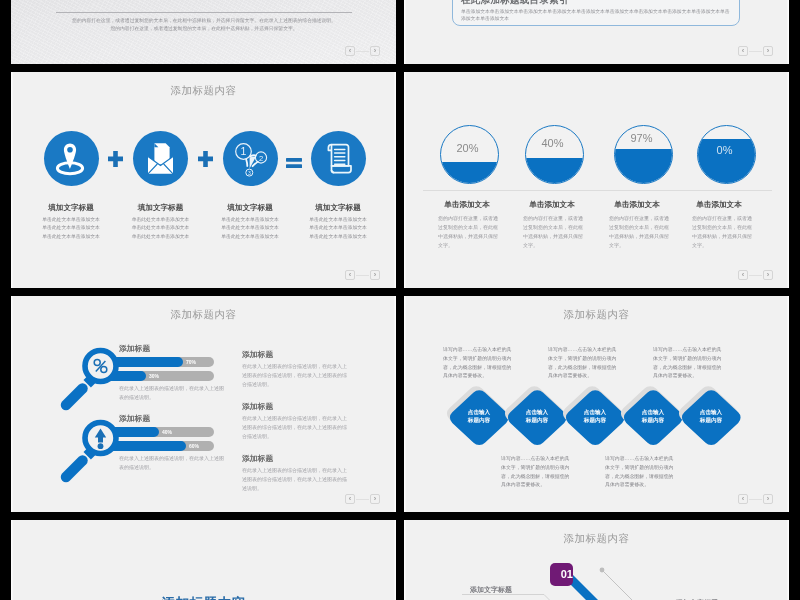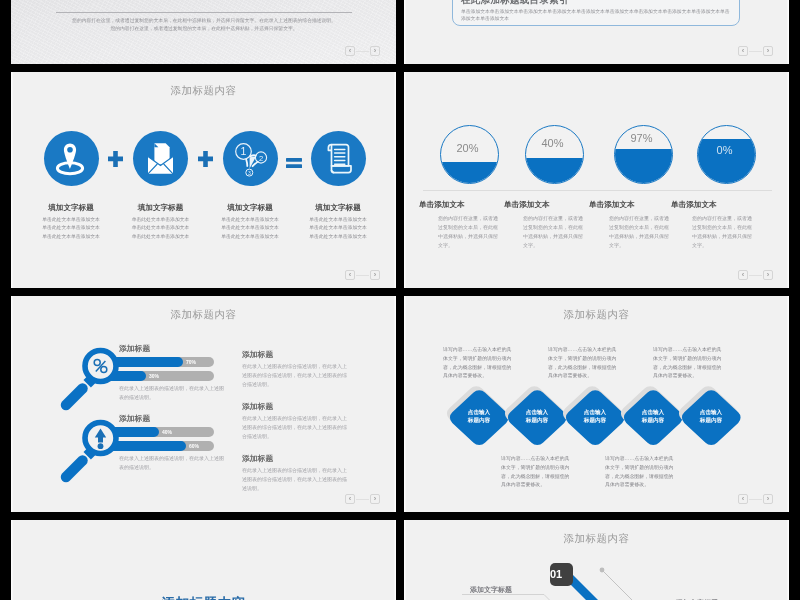--- a/index.html
+++ b/index.html
@@ -46,40 +46,40 @@
   .op{position:absolute;}
   .itit{position:absolute;width:96px;text-align:center;color:#4d4d4d;font-size:7.6px;font-weight:bold;}
   .ibody{position:absolute;width:110px;text-align:center;color:#8c8c91;font-size:4.8px;line-height:8.3px;}
 
   
   .pcirc{position:absolute;width:57px;height:57px;border-radius:50%;border:1.7px solid #1a79c4;background:#f2f2f2;overflow:hidden;}
   .pfill{position:absolute;left:-2px;right:-2px;bottom:-2px;background:#0a71c2;}
   .plab{position:absolute;width:59px;text-align:center;font-size:11px;color:#8a8a8a;}
   .plab.on{color:#cfe2f2;}
   .hr4{position:absolute;left:19px;top:118px;width:349px;height:1px;background:#dcdcdc;}
-  .ptit{position:absolute;width:96px;text-align:left;color:#4d4d4d;font-size:7.6px;font-weight:bold;}
+  .ptit{position:absolute;width:96px;text-align:center;color:#4d4d4d;font-size:7.6px;font-weight:bold;}
   .pbody{position:absolute;width:62px;text-align:left;color:#949499;font-size:5px;line-height:9px;}
 
   
   .bar{position:absolute;height:10px;border-radius:5px;background:#b0b0b0;}
   .barf{position:absolute;left:0;top:0;height:10px;border-radius:5px;background:#0a71c2;}
   .barlab{position:absolute;color:#fff;font-size:5px;font-weight:bold;line-height:10px;}
   .m5t{position:absolute;color:#6a6a6a;font-size:7.8px;font-weight:bold;}
   .m5b{position:absolute;color:#a0a0a5;font-size:5px;line-height:9px;width:106px;}
   .r5t{position:absolute;color:#6a6a6a;font-size:7.8px;font-weight:bold;}
   .r5b{position:absolute;color:#a0a0a5;font-size:5px;line-height:9.2px;width:109px;}
 
   
   .dia{position:absolute;width:42.5px;height:42.5px;background:#0a71c2;border-radius:7.5px;transform:scaleX(1.074) rotate(45deg);}
   .diash{position:absolute;width:42.5px;height:42.5px;background:#dcdcdc;border-radius:7.5px;transform:scaleX(1.074) rotate(45deg);}
   .dtxt{position:absolute;width:56px;text-align:center;color:#fff;font-size:5.6px;font-weight:bold;line-height:7.8px;}
   .d6b{position:absolute;width:73px;color:#7e7e83;font-size:4.9px;line-height:8.8px;}
 
   
-  .s7 .num{position:absolute;width:23px;height:23px;border-radius:5px;background:#404040;color:#fff;font-size:11px;font-weight:bold;text-align:left;line-height:23px;}
+  .s7 .num{position:absolute;width:23px;height:23px;border-radius:5px;background:#701a75;color:#fff;font-size:11px;font-weight:bold;text-align:right;line-height:23px;}
   .s7 .ltit{position:absolute;color:#7b7b80;font-size:7px;font-weight:bold;}
   .s6title{position:absolute;width:100%;text-align:center;top:75px;color:#2a6ca8;font-size:14px;font-weight:bold;}
 </style>
 </head>
 <body>
 
 <div class="grid">
   <div class="slide s0">
     <div class="bg"></div>
     <div class="rule"></div>

